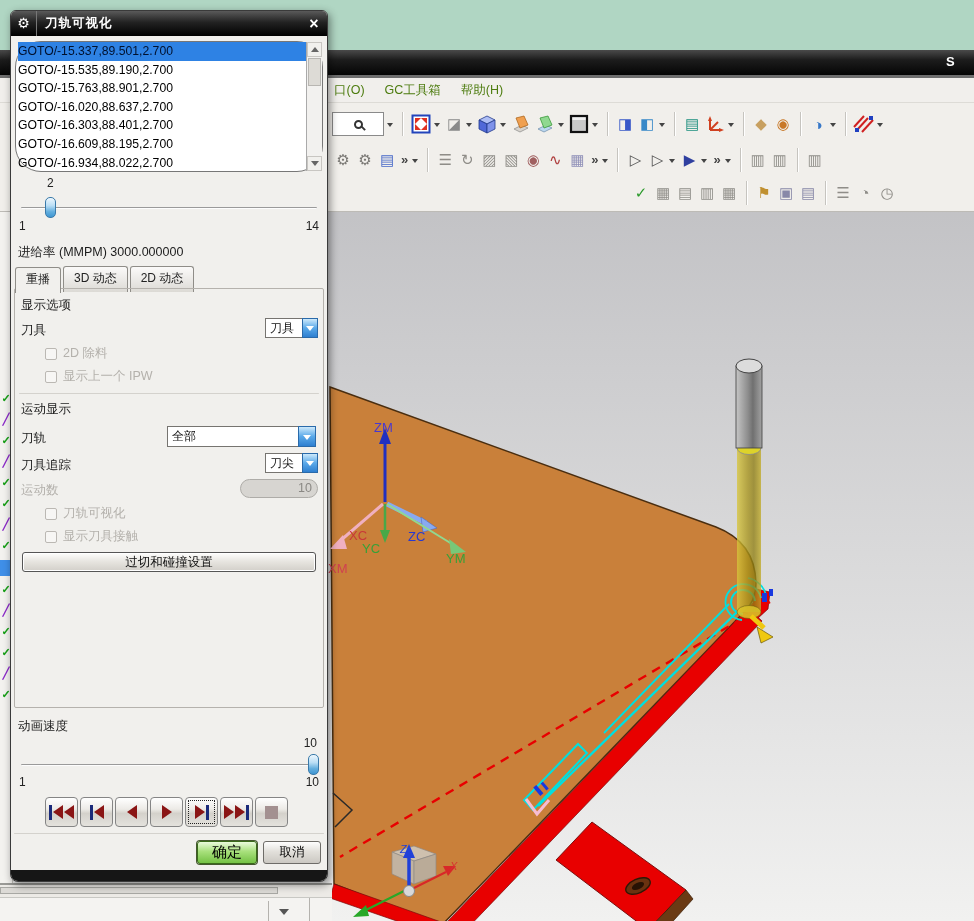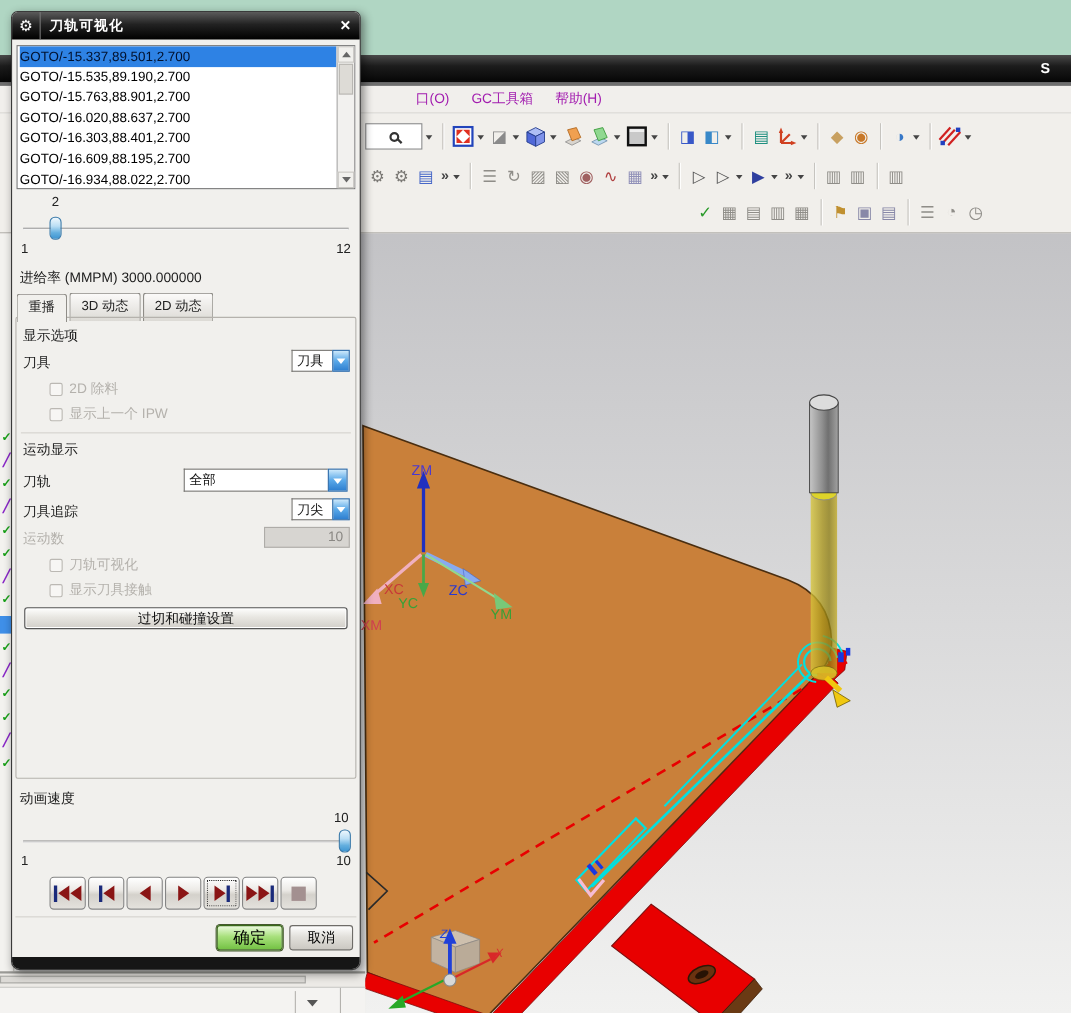--- a/index.html
+++ b/index.html
@@ -10,21 +10,21 @@
 #topbars { position:absolute; left:0; top:0; width:974px; z-index:10; }
 #navsliver { position:absolute; left:0; top:212px; width:13px; height:709px; background:#f3f2ef; border-right:1px solid #c2c0bb; z-index:5; display:flex; flex-direction:column; align-items:center; padding-top:180px; gap:7px; }
 #underlay { position:absolute; left:0; top:883px; width:332px; height:38px; background:#eceae6; border-top:2px solid #9a9a96; z-index:15; }
 #dialog { position:absolute; left:10px; top:10px; width:318px; height:872px; background:#f1f0ed; border:1px solid #3a3a3a; border-radius:6px 6px 8px 8px; box-shadow:2px 3px 9px rgba(0,0,0,.45); z-index:20; }
 
 
 .teal { height:50px; background:#b0d6c3; }
 .titlebar { height:28px; background:linear-gradient(#4a4a4a,#1c1c1c 40%,#050505); border-bottom:3px solid #6e6e6e; position:relative; }
 .titlebar .tpart { position:absolute; left:946px; top:4px; color:#fff; font-weight:bold; font-size:13px; }
 .menubar { height:25px; background:#f1efec; border-bottom:1px solid #dddbd6; display:flex; align-items:center; }
-.menubar .items { margin-left:334px; display:flex; gap:20px; font-size:12.5px; color:#a21caf;padding-left:44px; }
+.menubar .items { margin-left:334px; display:flex; gap:20px; font-size:12.5px; color:#4d7c0f; }
 .menubar .mi { cursor:default; }
 .toolbarzone { height:109px; background:#f1efeb; border-bottom:1px solid #bdbbb6; position:relative; }
 .trow { position:absolute; display:flex; align-items:center; }
 #trow1 { left:332px; top:3px; height:36px; }
 #trow2 { left:332px; top:41px; height:31px; }
 #trow3 { left:630px; top:73px; height:33px; }
 .tsep { width:1px; height:24px; background:#c6c4bf; box-shadow:1px 0 0 #fff; margin:0 6px; }
 .car { width:0; height:0; border:3.5px solid transparent; border-top:4.5px solid #444; margin:5px 3px 0 1px; }
 .ovf { font-size:13px; color:#444; font-weight:bold; margin:0 3px; }
 .gic { width:22px; height:22px; display:flex; align-items:center; justify-content:center; font-size:15px; }
@@ -44,21 +44,21 @@
 .u-row { position:absolute; left:0; top:12px; width:332px; height:26px; background:#f4f3f1; border-top:1px solid #c8c8c4; }
 .u-vbtn { position:absolute; left:268px; top:3px; width:30px; height:21px; border-left:1px solid #b4b2ae; display:flex; align-items:center; justify-content:center; }
 .u-vbtn::after { content:""; border:5px solid transparent; border-top:6px solid #555; margin-top:6px; }
 .u-div { position:absolute; left:309px; top:0; width:1px; height:26px; background:#b4b2ae; }
 
 
 .dlg-title { height:25px; background:linear-gradient(#5a5a5a,#222 45%,#000); border-radius:5px 5px 0 0; display:flex; align-items:center; color:#fff; }
 .dlg-gear { width:26px; text-align:center; font-size:14px; border-right:1px solid #777; line-height:25px; }
 .dlg-txt { margin-left:8px; font-size:12.5px; font-weight:bold; letter-spacing:1px; }
 .dlg-close { margin-left:auto; width:26px; text-align:center; font-size:16px; font-weight:bold; line-height:24px; cursor:default; }
-.abs { position:absolute; }
+.abs { position:absolute;border-radius:26px; }
 .lab { font-size:12.5px; color:#1c1c1c; }
 .lab.dis { color:#b4b1ac; }
 
 
 .goto { left:4px; top:30px; width:308px; height:131px; background:#fff; border:1px solid #777; display:flex; }
 .goto .items { flex:1; font-size:12.2px; line-height:18.6px; padding-left:2px; color:#000; white-space:nowrap; overflow:hidden; }
 .goto .row.sel { background:#2e82e4; color:#00112e; }
 .sb { width:16px; border-left:1px solid #aaa; background:#f2f1ef; display:flex; flex-direction:column; }
 .sb-btn { height:15px; background:#f1f0ed; border:1px solid #c8c6c2; display:flex; align-items:center; justify-content:center; }
 .sb-up::after { content:""; border:4px solid transparent; border-bottom:5px solid #666; margin-top:-4px; }
@@ -414,21 +414,21 @@
       <div class="sb-thumb"></div>
       <div class="sb-fill"></div>
       <div class="sb-btn sb-dn"></div>
     </div>
   </div>
 
   <span class="abs sval" style="left:36px; top:165px;">2</span>
   <div class="abs track" style="left:10px; right:10px; top:196px;"></div>
   <div class="abs thumb" style="left:34px; top:186px;"></div>
   <span class="abs sval" style="left:8px; top:208px;">1</span>
-  <span class="abs sval" style="right:8px; top:208px;">12</span>
+  <span class="abs sval" style="right:8px; top:208px;">14</span>
 
   <span class="abs lab" style="left:7px; top:233px;">进给率 (MMPM) 3000.000000</span>
 
   <div class="abs tabs">
     <span class="tab active">重播</span>
     <span class="tab">3D 动态</span>
     <span class="tab">2D 动态</span>
   </div>
 
   <div class="abs gbox">

